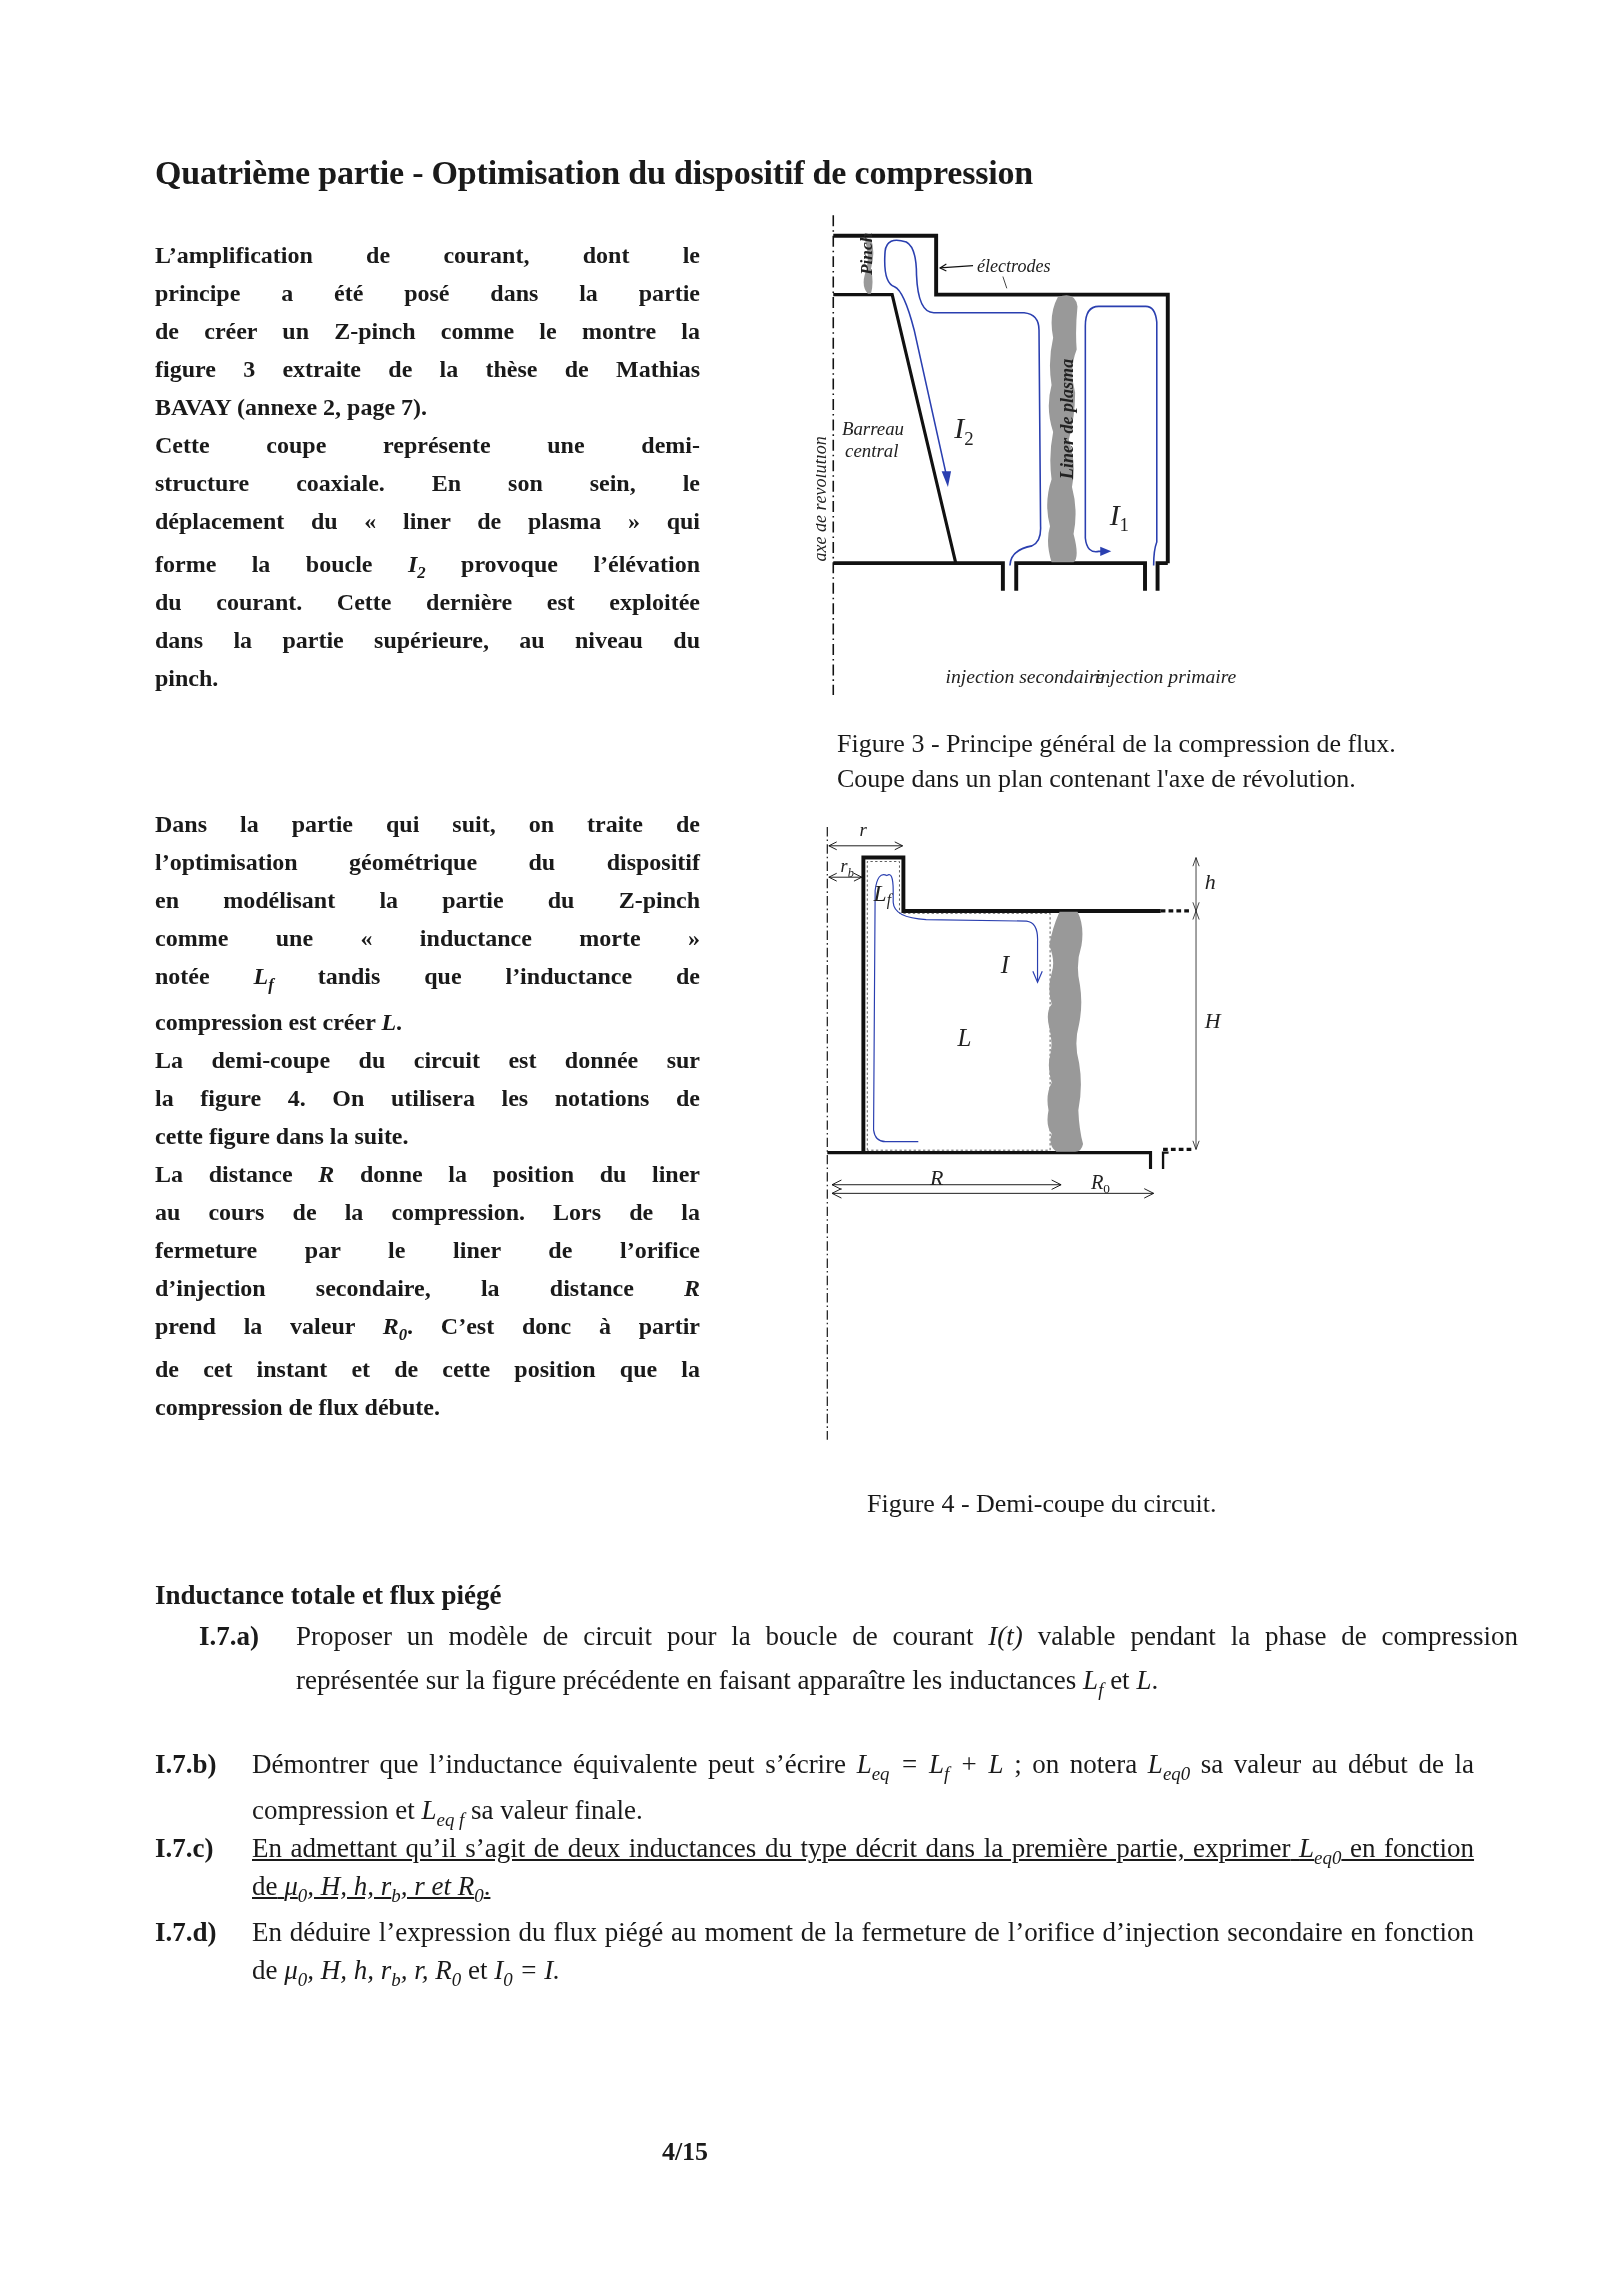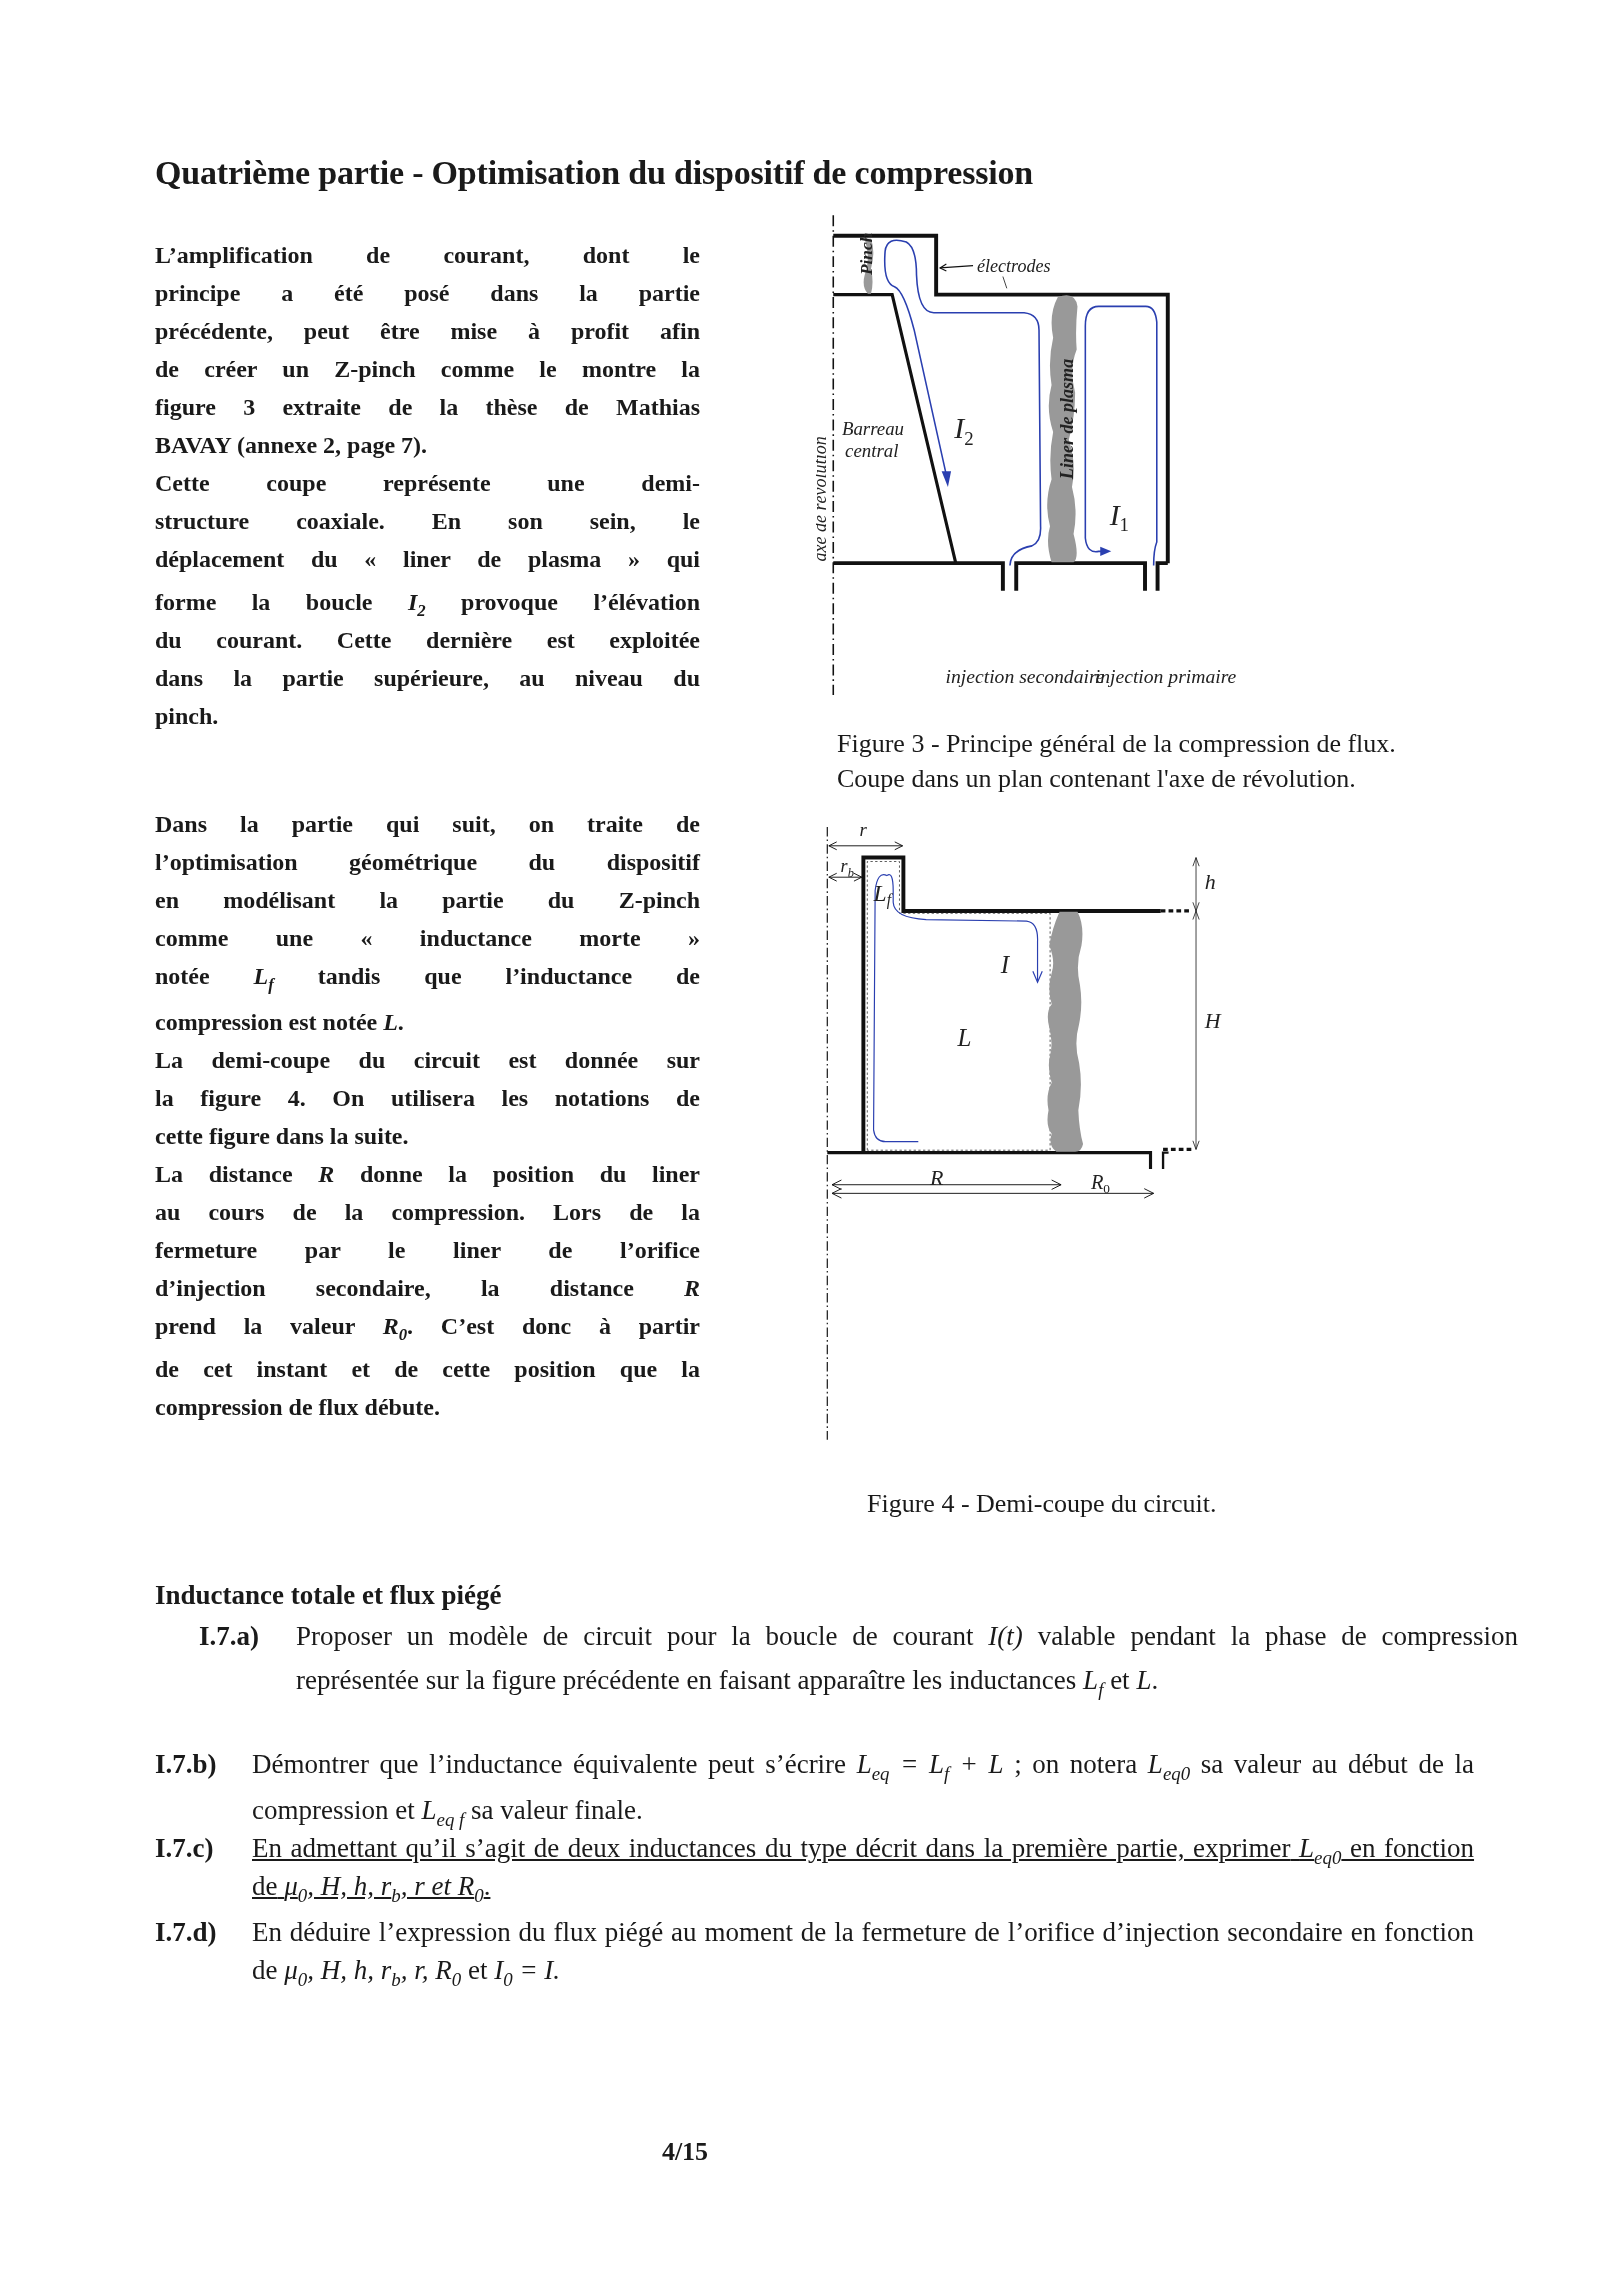--- a/index.html
+++ b/index.html
@@ -21,21 +21,20 @@
   svg text { font-family: "Liberation Serif", "DejaVu Serif", serif; }
 </style>
 </head>
 <body>
 
 <div class="abs title">Quatrième partie - Optimisation du dispositif de compression</div>
 
 <div class="abs para" style="top:236px;">
   <span class="line">L’amplification de courant, dont le</span>
   <span class="line">principe a été posé dans la partie</span>
-  <span class="line">précédente, peut être mise à profit afin</span>
   <span class="line">de créer un Z-pinch comme le montre la</span>
   <span class="line">figure 3 extraite de la thèse de Mathias</span>
   <span class="line last">BAVAY (annexe 2, page 7).</span>
   <span class="line">Cette coupe représente une demi-</span>
   <span class="line">structure coaxiale. En son sein, le</span>
   <span class="line">déplacement du « liner de plasma » qui</span>
   <span class="line" style="margin-top:4.7px;">
     <span>forme la boucle</span>
     <i class="math"><span>I</span><sub>2</sub></i>
     <span>provoque l’élévation</span>
@@ -49,21 +48,21 @@
   <span class="line">Dans la partie qui suit, on traite de</span>
   <span class="line">l’optimisation géométrique du dispositif</span>
   <span class="line">en modélisant la partie du Z-pinch</span>
   <span class="line">comme une « inductance morte »</span>
   <span class="line">
     <span>notée</span>
     <i class="math"><span>L</span><sub>f</sub></i>
     <span>tandis que l’inductance de</span>
   </span>
   <span class="line last" style="margin-top:7.9px;">
-    <span>compression est notée</span>
+    <span>compression est créer</span>
     <i class="math">L</i><span>.</span>
   </span>
   <span class="line">La demi-coupe du circuit est donnée sur</span>
   <span class="line">la figure 4. On utilisera les notations de</span>
   <span class="line last">cette figure dans la suite.</span>
   <span class="line">
     <span>La distance</span>
     <i class="math">R</i>
     <span>donne la position du liner</span>
   </span>

